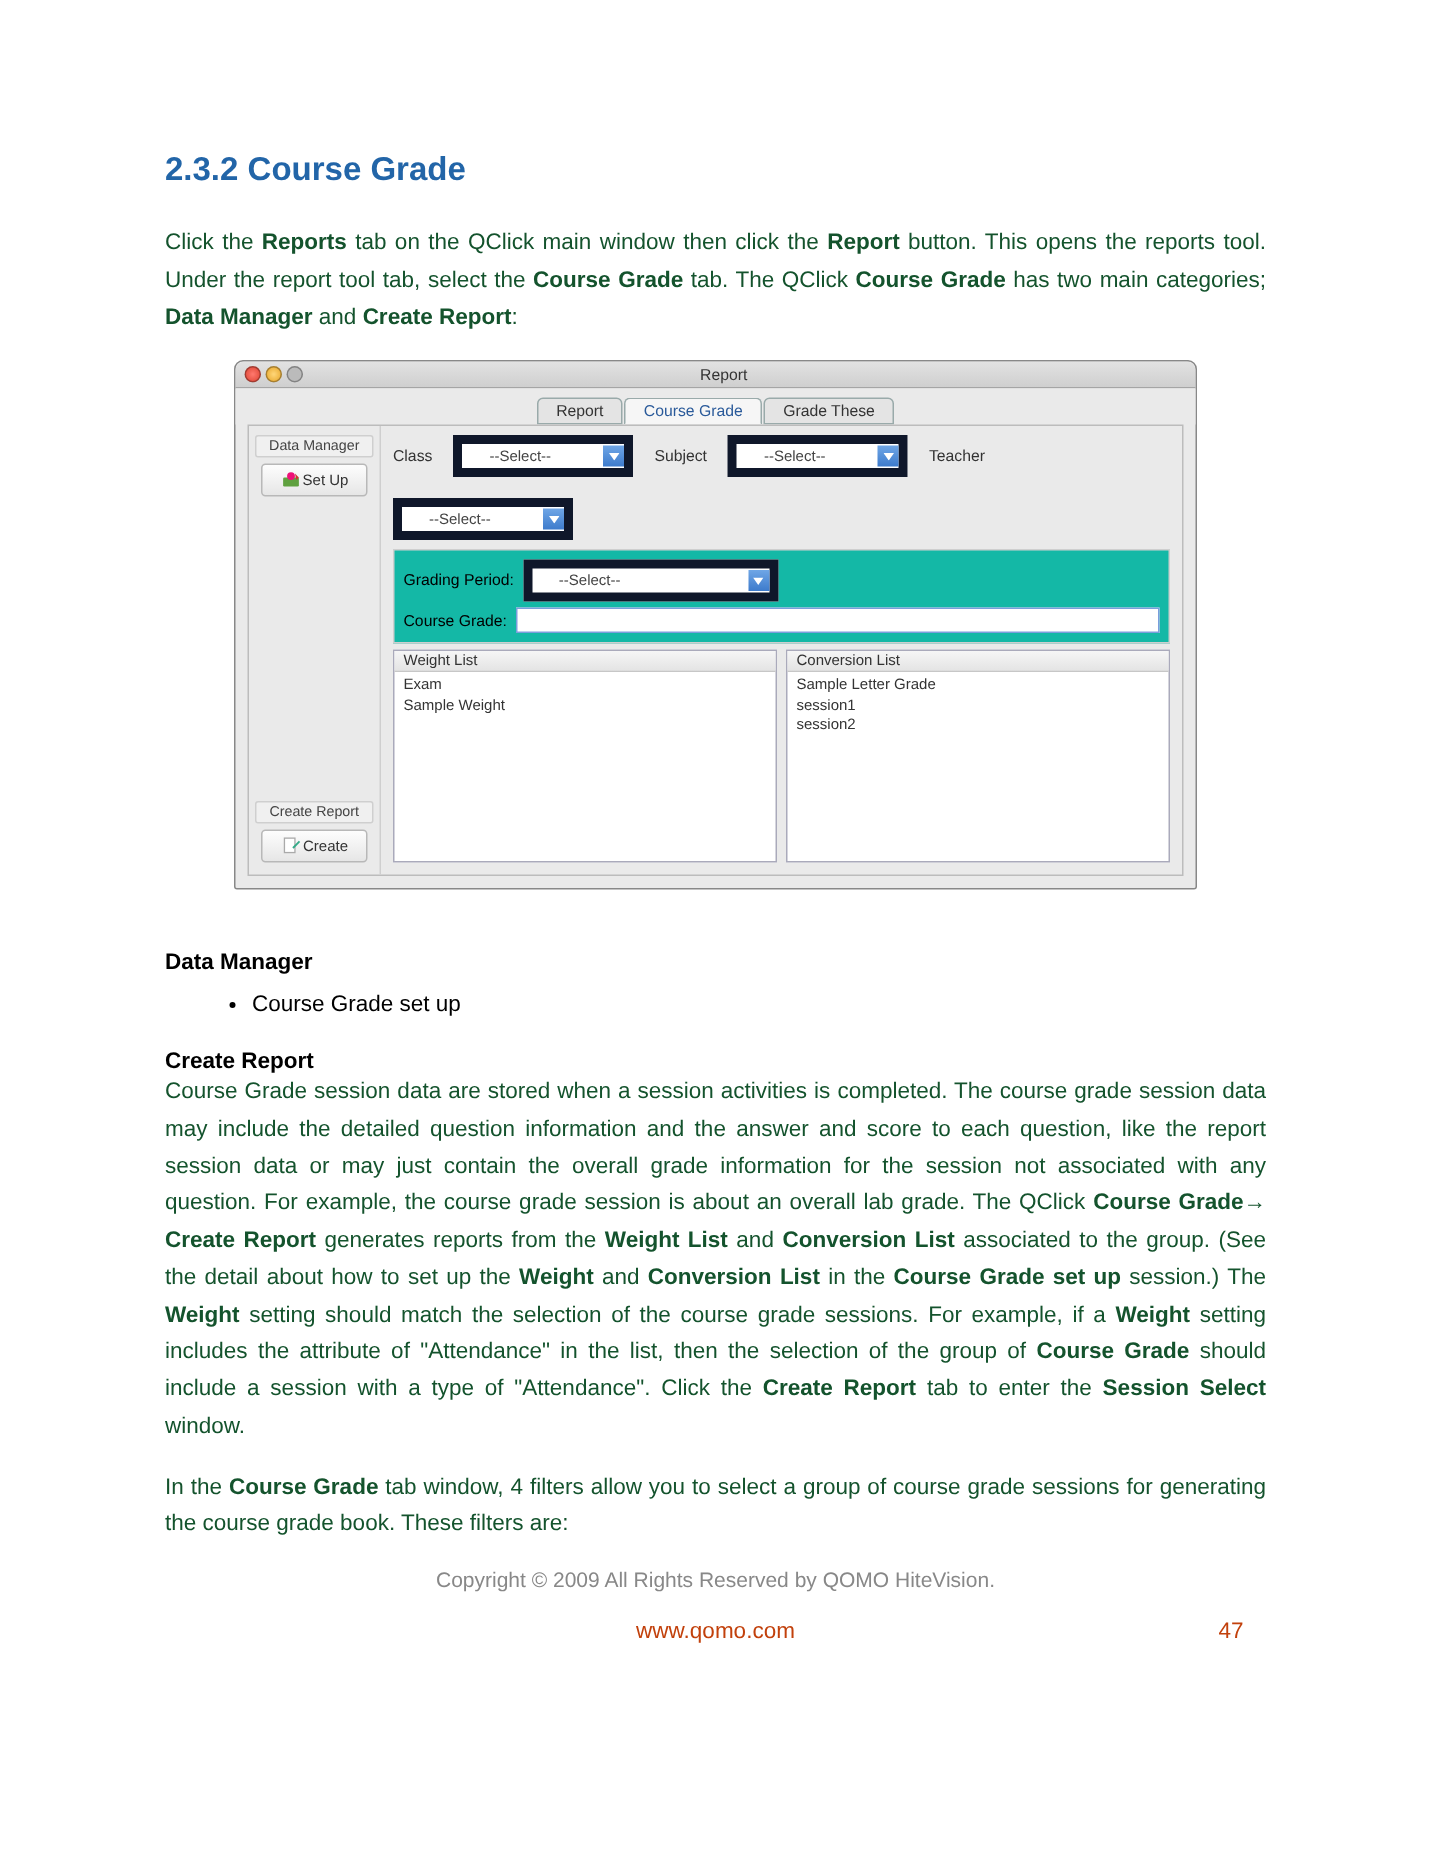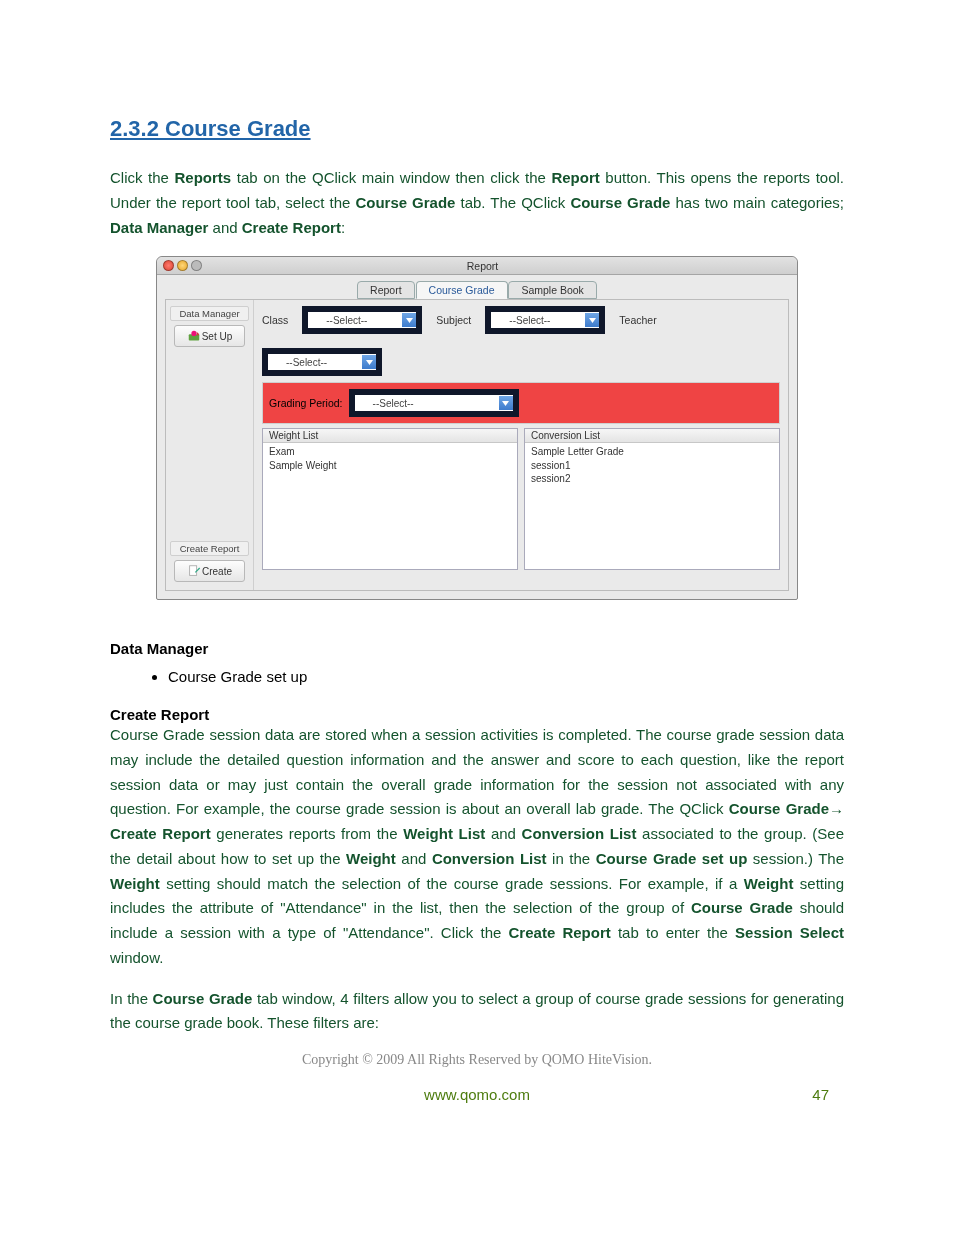--- a/index.html
+++ b/index.html
@@ -11,22 +11,21 @@
   }
   .page {
     padding: 100px 110px 40px 110px;
     box-sizing: border-box;
     width: 954px;
   }
   h2.section-title {
     color: #2265a8;
     font-size: 22px;
     font-weight: bold;
-    margin: 16px 0 24px 0;
-    text-decoration: underline;
+    margin: 0 0 24px 0;
   }
   p.body {
     font-size: 15px;
     line-height: 1.65;
     color: #14532d;
     margin: 0 0 16px 0;
     text-align: justify;
   }
   .bold { font-weight: bold; }
   ul.bullets {
@@ -151,21 +150,21 @@
   }
   .dd .arrow {
     width: 14px; height: 14px;
     background: linear-gradient(#6fa6e6,#3d7bcc);
     display: inline-flex; align-items: center; justify-content: center;
     margin-left: 4px;
   }
   .dd .arrow svg { width: 7px; height: 5px; }
   .sub-panel {
     border: 1px solid #cfcfcf;
-    background: #ef4444;
+    background: #14b8a6;
     padding: 6px;
     margin-top: 2px;
     margin-bottom: 4px;
   }
   .sub-panel .row { display: flex; align-items: center; gap: 6px; margin-bottom: 4px;}
   .sub-panel .row:last-child{margin-bottom:0;}
   .textfield {
     flex: 1; height: 15px; border: 1px solid #7a9edc;
     background: #fff;
   }
@@ -186,28 +185,27 @@
     font-size: 10px;
   }
   .listbox .lb-body { padding: 2px 6px; line-height: 1.35; color: #333; }
   .lb-item { display:block; }
 
   .footer {
     text-align: center;
     color: #888;
     font-size: 14px;
     margin-top: 16px;
-    font-family: Liberation Serif, serif;
   }
   .pagefoot {
     margin-top: 18px;
     display: flex;
     justify-content: center;
     position: relative;
-    color: #4d7c0f;
+    color: #c2410c;
     font-size: 15px;
   }
   .pagefoot .num { position: absolute; right: 15px; }
 </style>
 </head>
 <body>
 
 <div class="page">
   <h2 class="section-title">2.3.2 Course Grade</h2>
 
@@ -221,21 +219,21 @@
         <span class="tb-btn tb-close"></span>
         <span class="tb-btn tb-min"></span>
         <span class="tb-btn tb-max"></span>
       </div>
       <div class="tb-title">Report</div>
     </div>
 
     <div class="tabrow">
       <span class="tab">Report</span>
       <span class="tab active">Course Grade</span>
-      <span class="tab">Sample Book</span>
+      <span class="tab">Grade These</span>
     </div>
 
     <div class="panel">
       <div class="sidebar">
         <div class="side-group">
           <div class="side-header">Data Manager</div>
           <div class="side-btn">
             <span class="icn">
               <svg viewBox="0 0 16 16">
                   <rect x="2" y="6" width="12" height="7" rx="1" fill="#5fa13f"></rect>
@@ -296,20 +294,24 @@
             <label>Grading Period:</label>
             <span class="dd" style="min-width:140px">
               <span>--Select--</span>
               <span class="arrow">
                   <svg viewBox="0 0 7 5">
                     <polygon points="0,0 7,0 3.5,5" fill="#fff"></polygon>
                   </svg>
                 </span>
             </span>
           </div>
+          <div class="row">
+            <label>Course Grade:</label>
+            <span class="textfield"></span>
+          </div>
         </div>
 
         <div class="lists">
           <div class="listbox">
             <div class="lb-head">Weight List</div>
             <div class="lb-body">
               <span class="lb-item">Exam</span>
               <span class="lb-item">Sample Weight</span>
             </div>
           </div>

